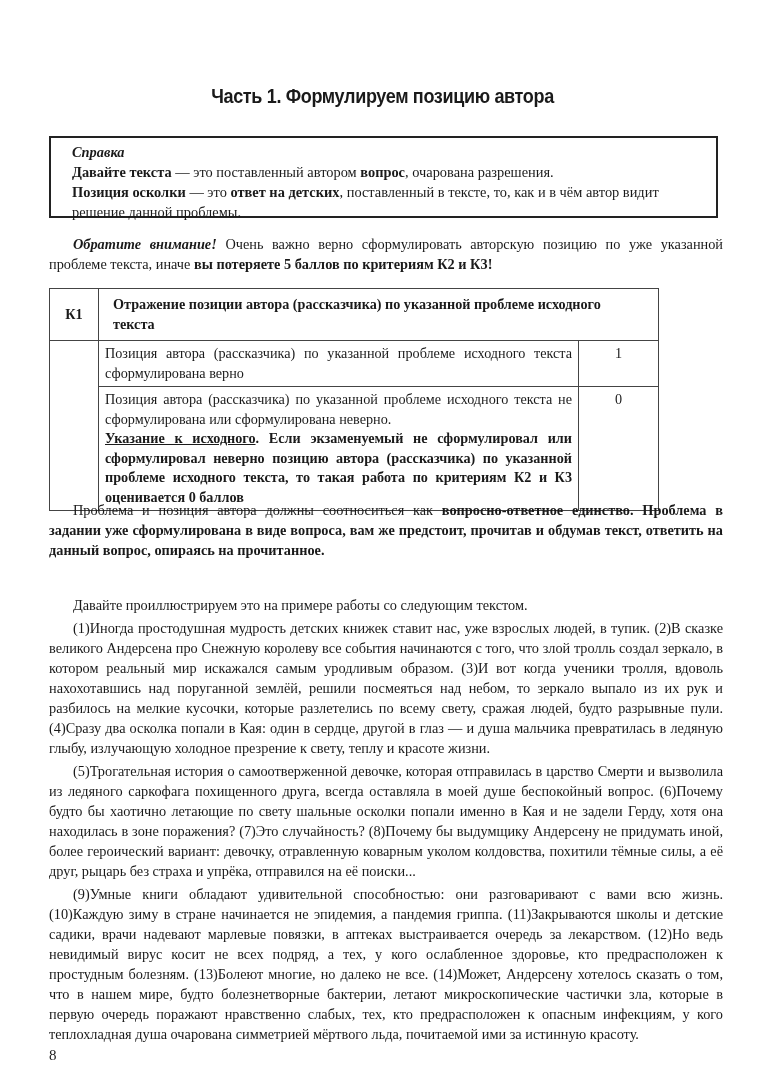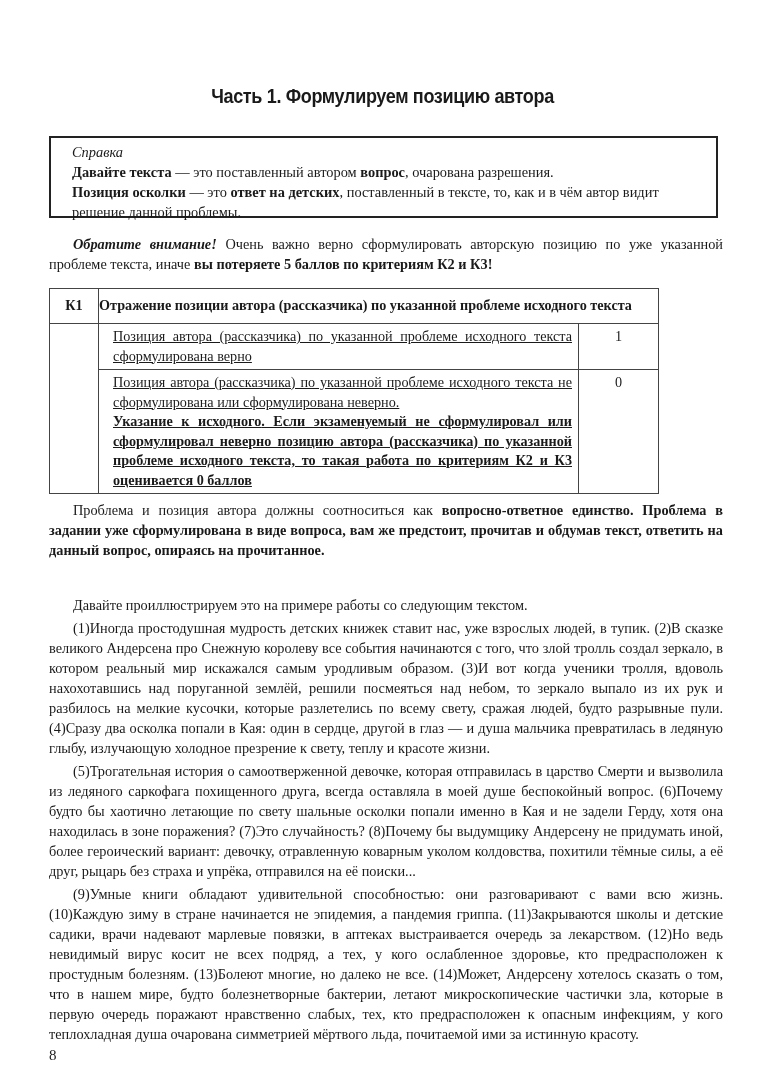--- a/index.html
+++ b/index.html
@@ -4,32 +4,32 @@
 <style>
   html, body { margin: 0; padding: 0; background: #ffffff; }
   body { width: 765px; height: 1080px; position: relative; overflow: hidden; color: #1a1a1a;
          font-family: "Liberation Serif", "DejaVu Serif", serif; }
   .page-title { position: absolute; left: 0; width: 765px; top: 84px; text-align: center;
          font-family: "Liberation Sans", "DejaVu Sans", sans-serif; font-weight: bold; font-size: 20.5px;
          letter-spacing: -0.4px; transform: scaleX(0.88); }
   .help-box { position: absolute; left: 49px; top: 136px; width: 669px; height: 82px;
          border: 2px solid #222; padding: 0; box-sizing: border-box; }
   .help-inner { position: absolute; left: 21px; top: 4px; width: 640px; font-size: 14.4px; line-height: 20px; }
-  .help-inner .t { font-style: italic; font-weight: normal; }
+  .help-inner .t { font-style: italic; font-weight: bold; }
   b { font-weight: bold; }
   .para { position: absolute; left: 49px; width: 674px; font-size: 14.3px; line-height: 20px;
          text-align: justify; }
   .indent { text-indent: 24px; }
   .para p { margin: 0; }
   .crit-table { position: absolute; left: 49px; top: 288px; width: 610px; border-collapse: collapse;
          font-size: 14.2px; line-height: 19.5px; }
   .crit-table td { border: 1.3px solid #444; vertical-align: top; padding: 0; }
   .crit-table .k { width: 48px; text-align: center; font-weight: bold; vertical-align: middle; height: 34px; }
-  .crit-table .hd { font-weight: bold; padding: 6px 0; vertical-align: middle; }
-  .crit-table .desc { padding: 3px 6px 3px 14px; text-align: justify; text-decoration: underline; }
+  .crit-table .hd { font-weight: bold; padding: 6px 14px; vertical-align: middle; }
+  .crit-table .desc { padding: 3px 6px 3px 6px; text-align: justify; }
   .crit-table .score { width: 79px; text-align: center; padding-top: 3px; }
   .u { text-decoration: underline; }
   .pagenum { position: absolute; left: 49px; top: 1047px; font-size: 15px; }
 </style>
 </head>
 <body>
 
 <div class="page-title">Часть 1. Формулируем позицию автора</div>
 
 <div class="help-box">

